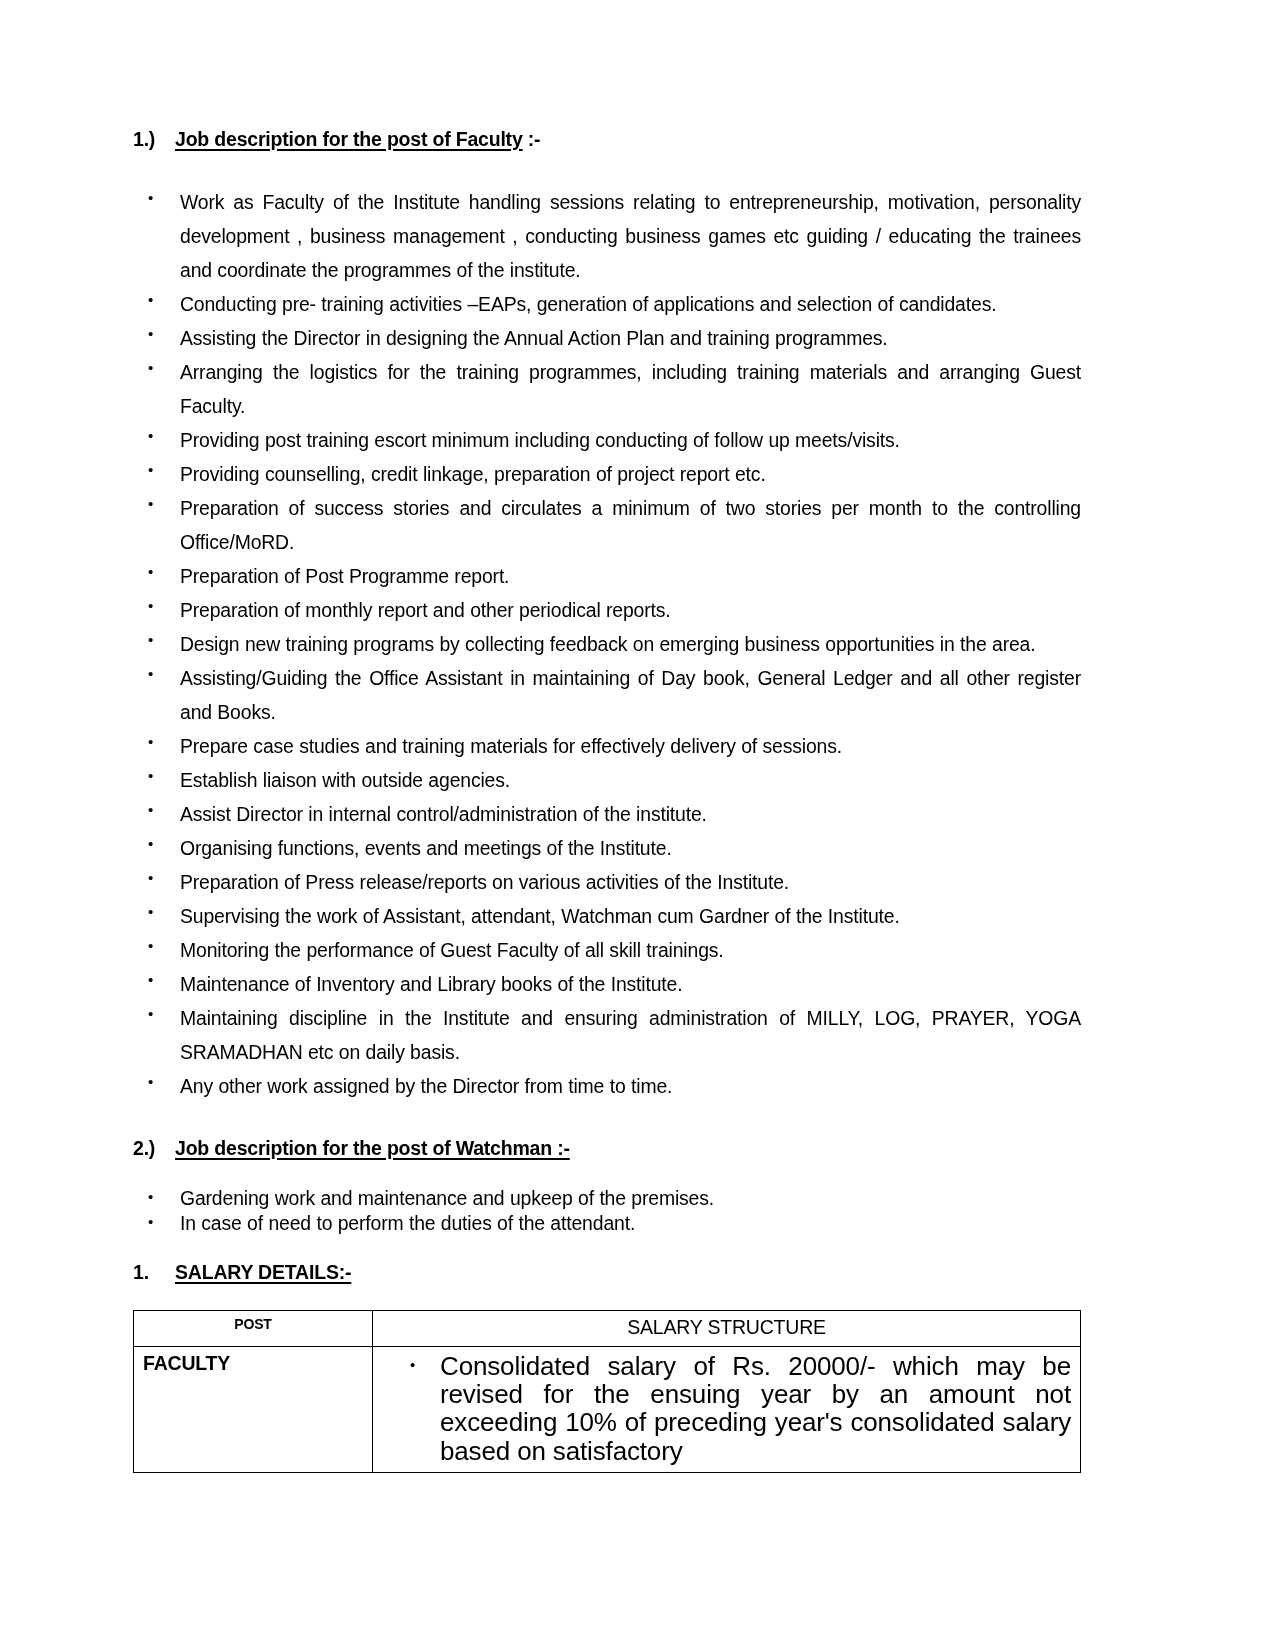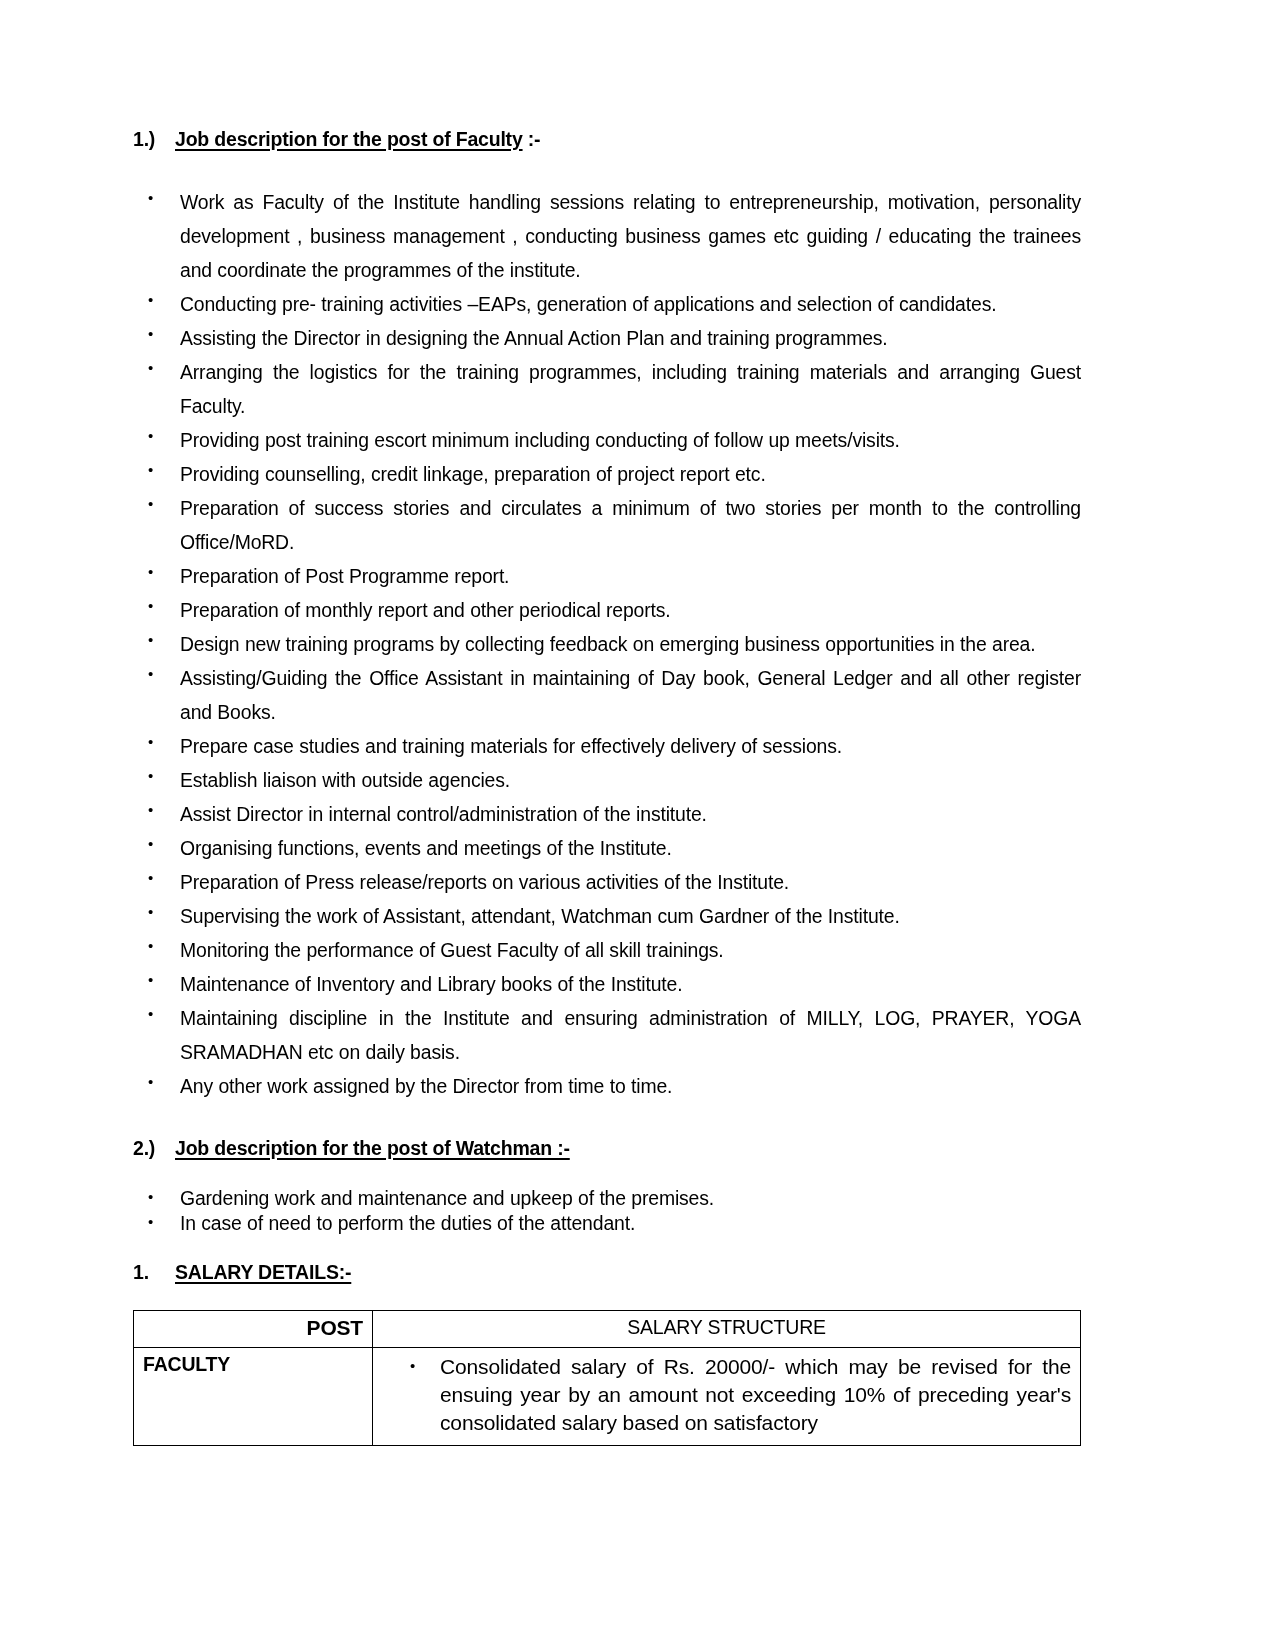--- a/index.html
+++ b/index.html
@@ -99,23 +99,23 @@
     vertical-align: top;
   }
   table.salary th.col-post,
   table.salary td.col-post {
     width: 238px;
   }
   .cell-pad {
     padding: 5px 9px 7px 9px;
   }
   .th-post {
-    font-size: 21px;
-    font-weight: bold;
-    text-align: right;
+    font-size: 14px;
+    font-weight: bold;
+    text-align: center;
     letter-spacing: -0.2px;
   }
   .th-structure {
     font-size: 19.5px;
     font-weight: normal;
     text-align: center;
     letter-spacing: -0.2px;
   }
   .td-post {
     font-size: 19.5px;
@@ -123,21 +123,21 @@
     letter-spacing: -0.2px;
   }
   ul.cell-bullets {
     list-style: none;
     margin: 0;
     padding: 0;
   }
   ul.cell-bullets > li {
     position: relative;
     padding-left: 58px;
-    font-size: 21px;
+    font-size: 26px;
     line-height: 28.2px;
     text-align: justify;
     letter-spacing: -0.15px;
   }
   ul.cell-bullets > li::before {
     content: "\2022";
     position: absolute;
     left: 28px;
     top: -1px;
     font-size: 15px;

